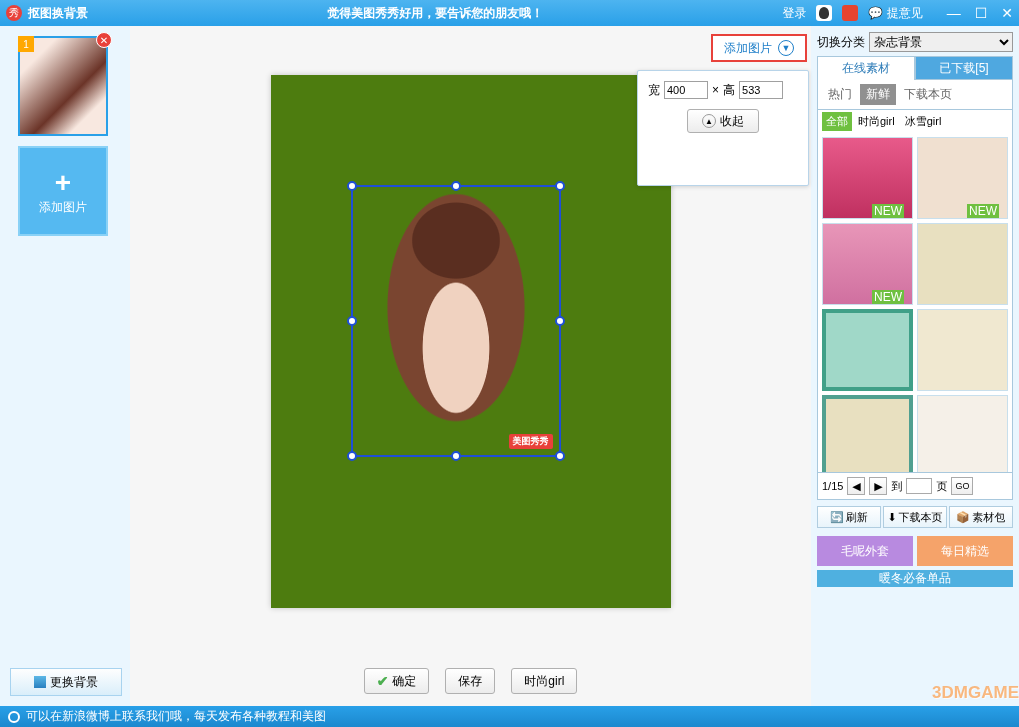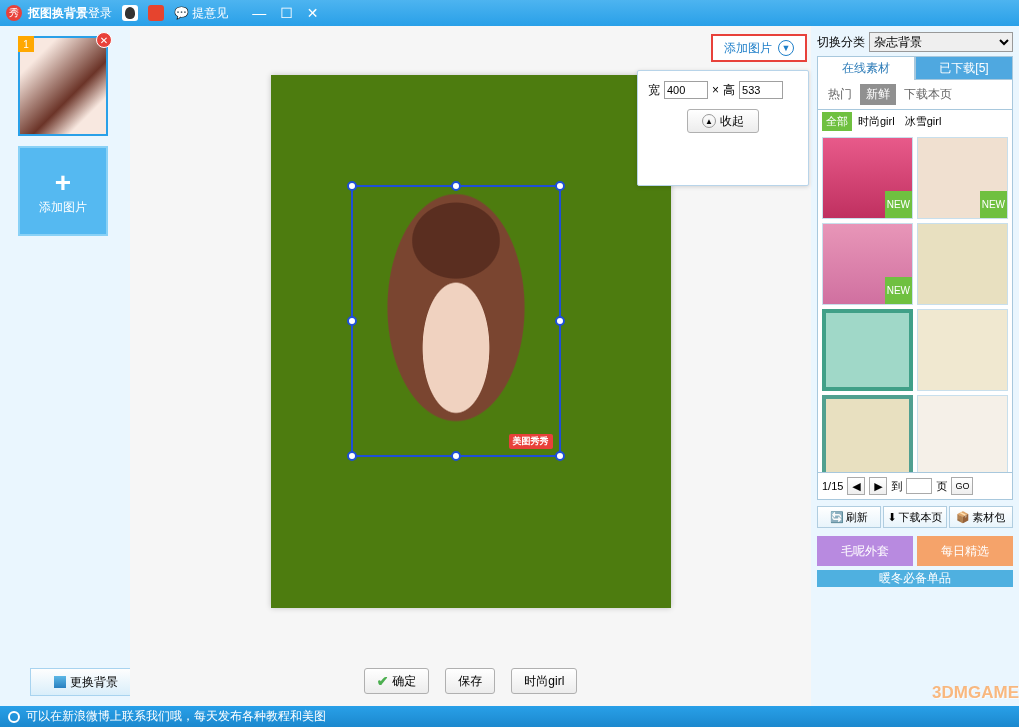--- a/index.html
+++ b/index.html
@@ -15,21 +15,21 @@
 .social-weibo { width: 16px; height: 16px; background: #e6442e; border-radius: 3px; display: inline-block; }
 .win-btns { display: flex; gap: 14px; margin-left: 14px; }
 .win-btns span { cursor: pointer; font-size: 14px; }
 .body-wrap { display: flex; height: 680px; }
 .left-col { width: 130px; background: #eaf6fe; padding: 10px; display: flex; flex-direction: column; }
 .thumb-box { width: 90px; height: 100px; border: 2px solid #29a0e8; background: linear-gradient(135deg, #f8e8e0 20%, #6b3428 60%, #f8e8e0 80%); position: relative; margin-bottom: 10px; margin-left: 8px; }
 .thumb-box .badge-num { position: absolute; top: -2px; left: -2px; width: 16px; height: 16px; background: #ffa800; color: #fff; font-size: 10px; display: flex; align-items: center; justify-content: center; }
 .thumb-box .badge-del { position: absolute; top: -6px; right: -6px; width: 16px; height: 16px; background: #e8413a; color: #fff; border-radius: 50%; display: flex; align-items: center; justify-content: center; font-size: 10px; border: 1px solid #fff; }
 .add-img { width: 90px; height: 90px; border: 2px solid #89d1f6; background: #55b9f1; color: #fff; display: flex; flex-direction: column; align-items: center; justify-content: center; cursor: pointer; margin-left: 8px; }
 .add-img .plus { font-size: 28px; font-weight: bold; }
-.change-bg-btn { margin-top: auto; width: 112px; height: 28px; border: 1px solid #a8d3ef; background: linear-gradient(#fefefe, #d9eefa); display: flex; align-items: center; justify-content: center; gap: 4px; cursor: pointer; margin-left: 20px; }
+.change-bg-btn { margin-top: auto; width: 112px; height: 28px; border: 1px solid #a8d3ef; background: linear-gradient(#fefefe, #d9eefa); display: flex; align-items: center; justify-content: center; gap: 4px; cursor: pointer; }
 .change-bg-btn .sq { width: 12px; height: 12px; background: linear-gradient(#5cb7e6, #2980c0); }
 .center-col { flex: 1; background: #f6f6f6; position: relative; display: flex; flex-direction: column; }
 .canvas-area { flex: 1; display: flex; align-items: center; justify-content: center; }
 .paper { width: 400px; height: 533px; background: #4d7c0f; box-shadow: 0 0 6px rgba(0,0,0,0.2); position: relative; font-weight: bold; }
 .selection { position: absolute; left: 80px; top: 110px; width: 210px; height: 272px; border: 2px solid #1e4fd8; }
 .selection .handle { position: absolute; width: 10px; height: 10px; border: 2px solid #1e4fd8; background: #fff; border-radius: 50%; }
 .selection .h-tl { left: -6px; top: -6px; } .selection .h-tr { right: -6px; top: -6px; }
 .selection .h-bl { left: -6px; bottom: -6px; } .selection .h-br { right: -6px; bottom: -6px; }
 .selection .h-tm { left: 50%; top: -6px; margin-left: -5px; } .selection .h-bm { left: 50%; bottom: -6px; margin-left: -5px; }
 .selection .h-ml { left: -6px; top: 50%; margin-top: -5px; } .selection .h-mr { right: -6px; top: 50%; margin-top: -5px; }
@@ -58,21 +58,21 @@
 .tabs .tab.active { border-bottom: none; }
 .tabs .tab.right-t { background: #4fa8e0; color: #fff; }
 .sub-tabs { display: flex; background: #fff; border: 1px solid #a8c8dd; border-top: none; padding: 4px; gap: 2px; }
 .sub-tabs .st { padding: 2px 6px; cursor: pointer; color: #666; }
 .sub-tabs .st.active { background: #909090; color: #fff; }
 .filter-tabs { display: flex; background: #fff; border-left: 1px solid #a8c8dd; border-right: 1px solid #a8c8dd; padding: 2px 4px; gap: 2px; font-size: 11px; }
 .filter-tabs .ft { padding: 2px 4px; cursor: pointer; }
 .filter-tabs .ft.all { background: #6fc040; color: #fff; }
 .grid-wrap { background: #fff; border: 1px solid #a8c8dd; border-top: none; padding: 4px; height: 340px; display: grid; grid-template-columns: 1fr 1fr; grid-auto-rows: 82px; gap: 4px; overflow: hidden; }
 .tpl { border: 1px solid #c8dfec; position: relative; }
-.tpl .new { position: absolute; right: 0; bottom: 0; background: #6fc040; color: #fff; font-size: 10px; padding: 8px 2px; }
+.tpl .new { position: absolute; right: 8px; bottom: 0; background: #6fc040; color: #fff; font-size: 12px; padding: 0 2px; }
 .tpl1 { background: linear-gradient(#e85a8a, #c03060); }
 .tpl2 { background: #f0e0d0; }
 .tpl3 { background: linear-gradient(#e896b8, #d070a0); }
 .tpl4 { background: #e8e0c0; }
 .tpl5 { background: #a0d8c8; border: 4px solid #40a088; }
 .tpl6 { background: #f0e8d0; }
 .tpl7 { background: #e8e0c0; border: 4px solid #50a090; }
 .tpl8 { background: #f5f0e8; }
 .pager { background: #fff; border: 1px solid #a8c8dd; border-top: none; padding: 4px; display: flex; align-items: center; gap: 4px; font-size: 11px; }
 .pager .pg-btn { width: 18px; height: 18px; border: 1px solid #aaa; background: linear-gradient(#fff,#eee); display: flex; align-items: center; justify-content: center; cursor: pointer; }
@@ -87,20 +87,21 @@
 .statusbar { height: 21px; background: linear-gradient(#29a0e8, #1b88ce); color: #fff; display: flex; align-items: center; padding: 0 8px; gap: 6px; font-size: 12px; }
 .speaker { width: 12px; height: 12px; border-radius: 50%; border: 2px solid #fff; }
 .watermark-3dm { position: absolute; right: 0; bottom: 24px; font-size: 17px; font-weight: bold; color: rgba(255,120,0,0.5); text-shadow: 1px 1px 0 rgba(255,255,255,0.6); pointer-events: none; }
 </style>
 </head>
 <body>
 
 <div class="titlebar">
   <span class="logo">秀</span>
   <span class="title">抠图换背景</span>
+  <span class="promo">觉得美图秀秀好用，要告诉您的朋友哦！</span>
   <div class="right">
     <span>登录</span>
     <span class="social-qq"></span>
     <span class="social-weibo"></span>
     <span>💬 <span>提意见</span></span>
     <div class="win-btns">
       <span>—</span>
       <span>☐</span>
       <span>✕</span>
     </div>

